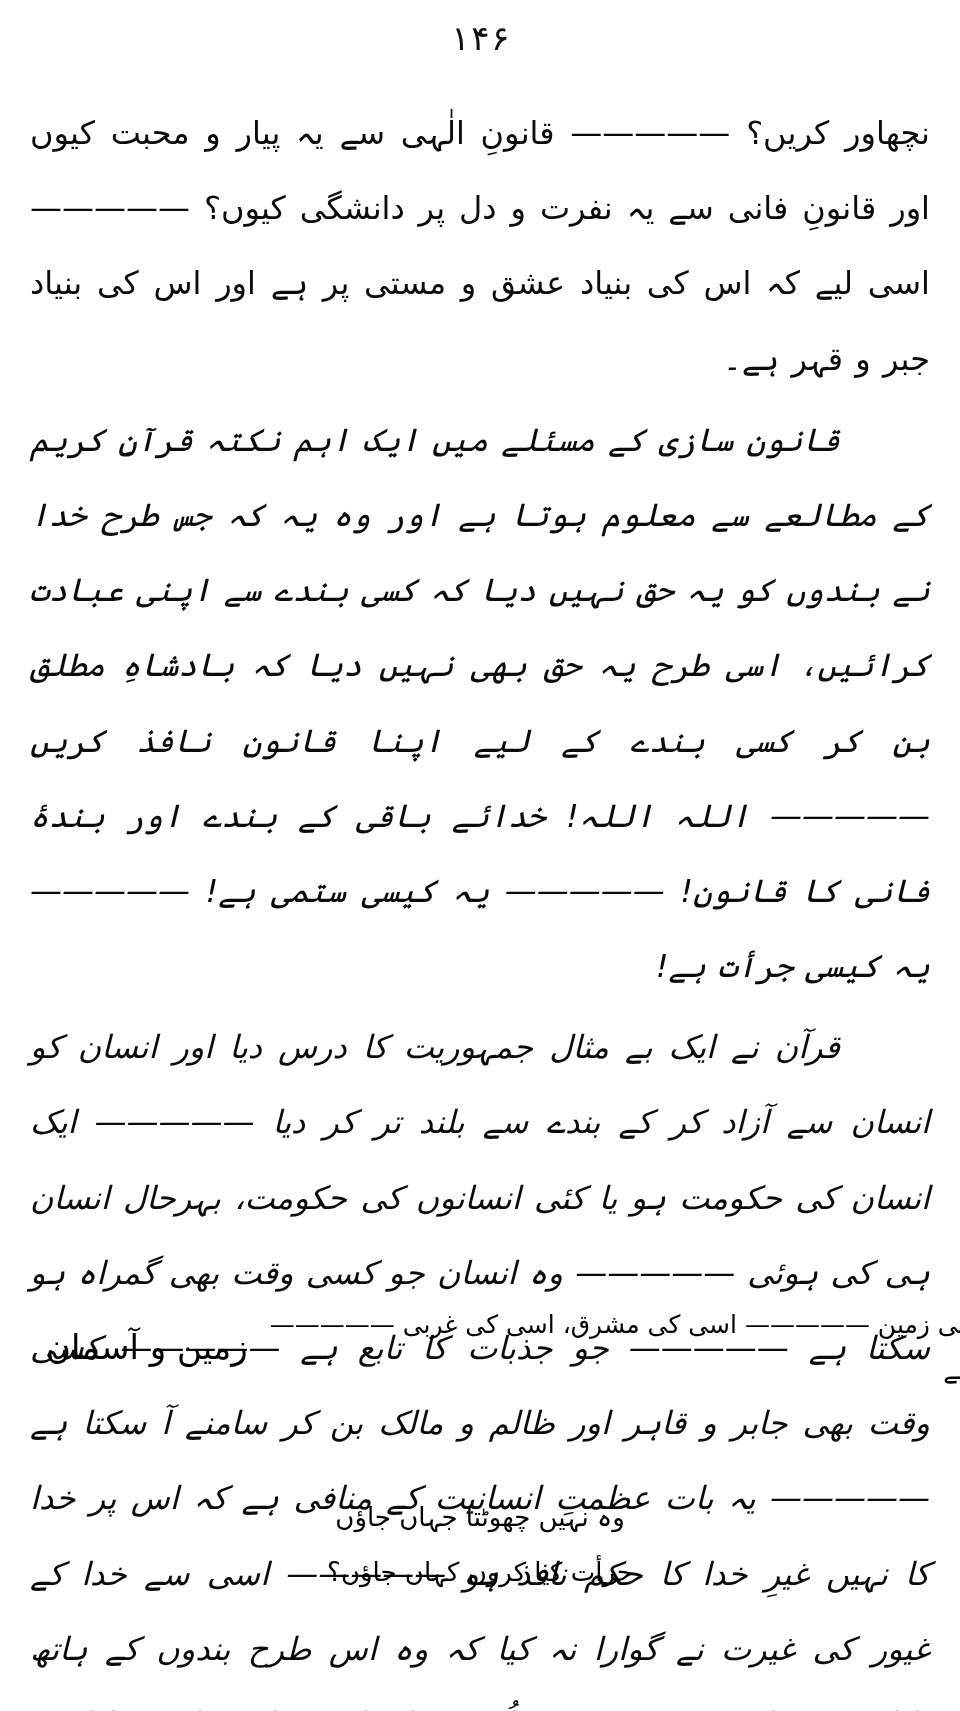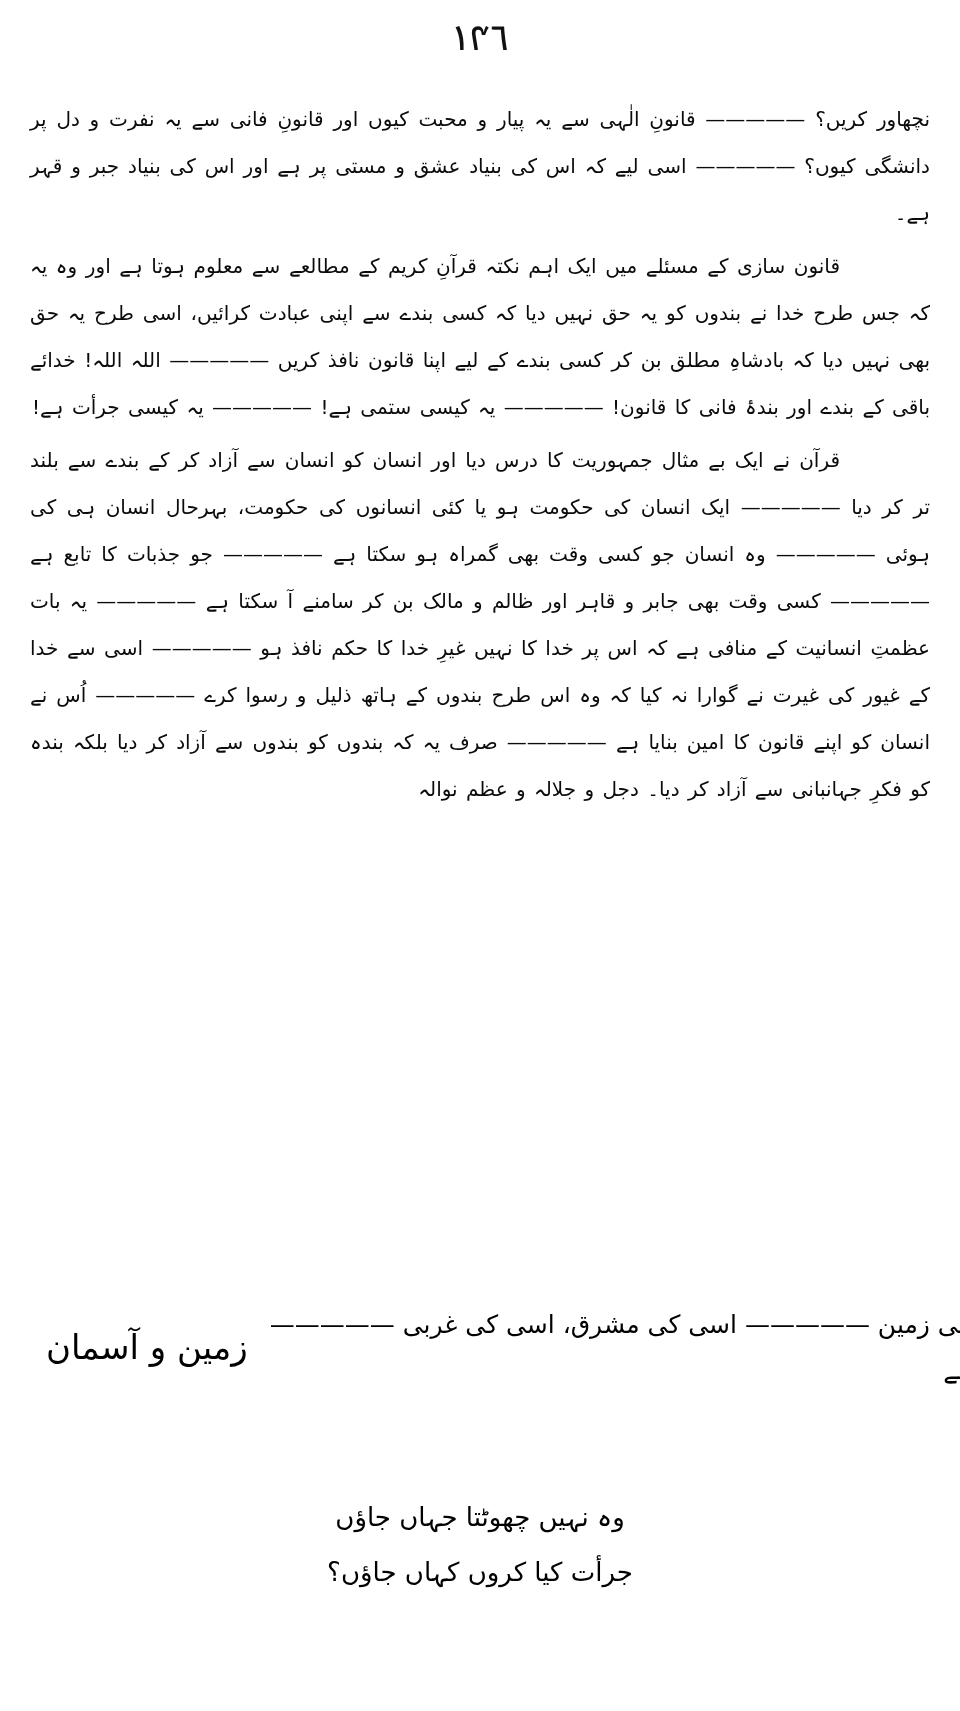--- a/index.html
+++ b/index.html
@@ -18,46 +18,47 @@
     color: #000000;
   }
   
   .page-number {
     position: absolute;
     top: 18px;
     left: 0;
     width: 960px;
     text-align: center;
     font-size: 34px;
-    font-family: Liberation Sans, sans-serif;
+    font-family: Liberation Mono, monospace;
     letter-spacing: 1px;
     color: #111;
   }
 
   
   .body-text {
     position: absolute;
     top: 96px;
     right: 30px;
     left: 30px;
     direction: rtl;
     text-align: justify;
   }
   .para {
-    font-size: 20px;
+    font-size: 32px;
     line-height: 2.35;
     color: #0b0b0b;
     margin: 0 0 6px 0;
     text-align: justify;
     text-justify: inter-word;
     font-family: "DejaVu Sans", sans-serif;
     word-spacing: 2px;
   }
   .para.indent {
     text-indent: 90px;
+    font-style: italic;
   }
 
   
   .verse-block {
     position: absolute;
     top: 1278px;
     right: 30px;
     left: 30px;
     display: flex;
     flex-direction: row-reverse;

